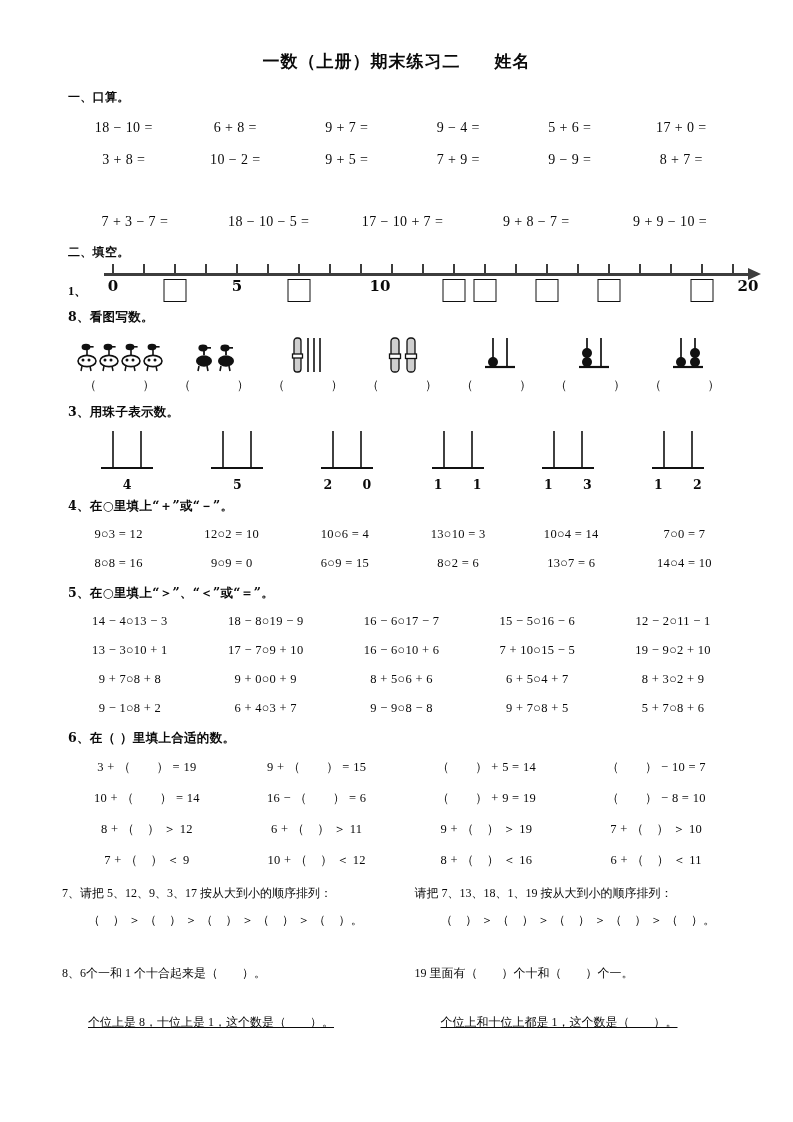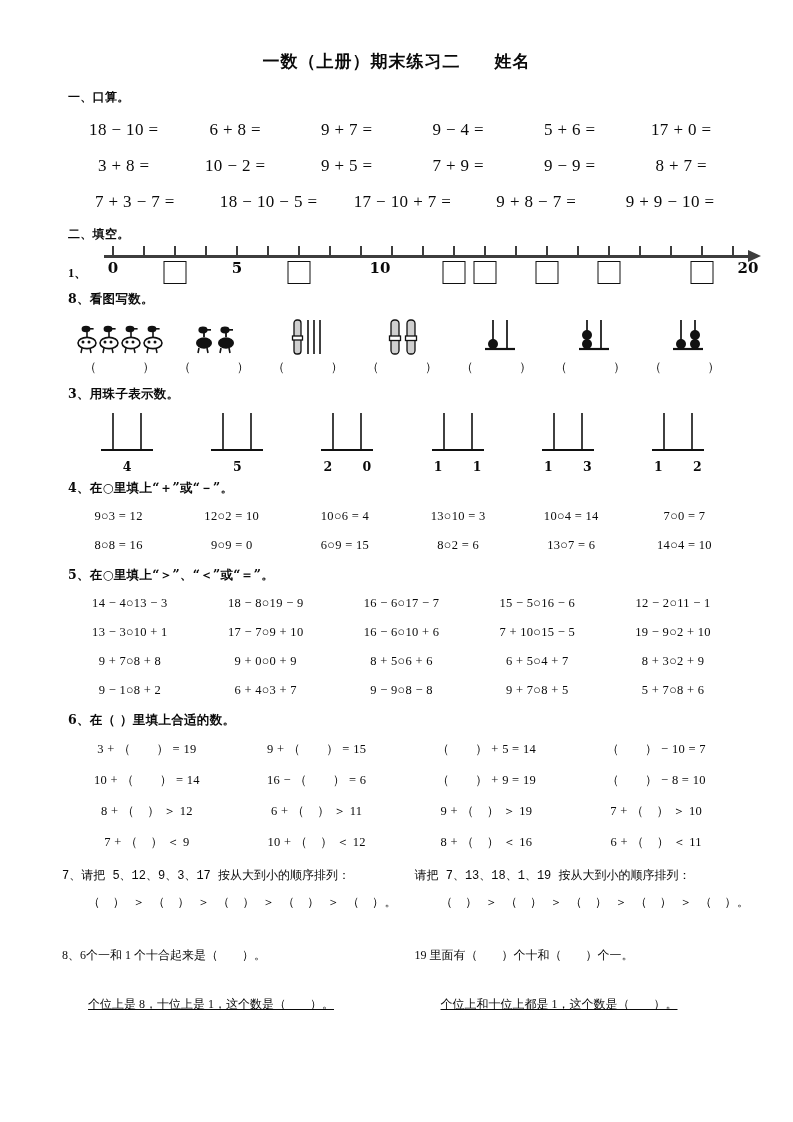--- a/index.html
+++ b/index.html
@@ -41,29 +41,29 @@
     font-family: "DejaVu Serif", "Liberation Serif", serif;
     letter-spacing: .3px;
   }
   .sec-head.big { font-size: 12px; }
 
   
   .calc-row {
     display: flex;
     margin-left: 68px;
     margin-right: 56px;
-    font-size: 17px;
+    font-size: 14px;
     letter-spacing: .4px;
   }
   .calc-row .cell {
     flex: 1 1 0;
     text-align: center;
     white-space: nowrap;
   }
-  .calc-row.r3 .cell { flex: 1 1 0; }
+  .calc-row.r3 .cell { flex: 1 1 0; margin-top: 30px; }
 
   
   .numline-wrap {
     position: relative;
     margin-left: 68px;
     height: 46px;
   }
   .nl-index {
     position: absolute;
     left: 0px;
@@ -178,21 +178,21 @@
   .fill-row.c4 .cell { flex: 1 1 0; }
   .fill-row.c5 .cell { flex: 1 1 0; }
 
   
   .two-col {
     display: flex;
     margin-left: 62px;
     margin-right: 40px;
     font-size: 12px;
   }
-  .two-col .col { flex: 1 1 0; font-family: Liberation Mono, monospace; }
+  .two-col .col { flex: 1 1 0; }
   .two-col .col.indent { padding-left: 14px; }
   .sort-line { margin-left: 26px; letter-spacing: .4px; }
 
   
   .s8-row { display: flex; margin-left: 62px; margin-right: 40px; font-size: 12px; margin-top: 20px; }
   .s8-row .col { flex: 1 1 0; }
   .s8-row .col.second { padding-left: 14px; }
   .s8-sub { margin-left: 26px; text-decoration: underline; }
 
   .spacer-2 { height: 2px; }

